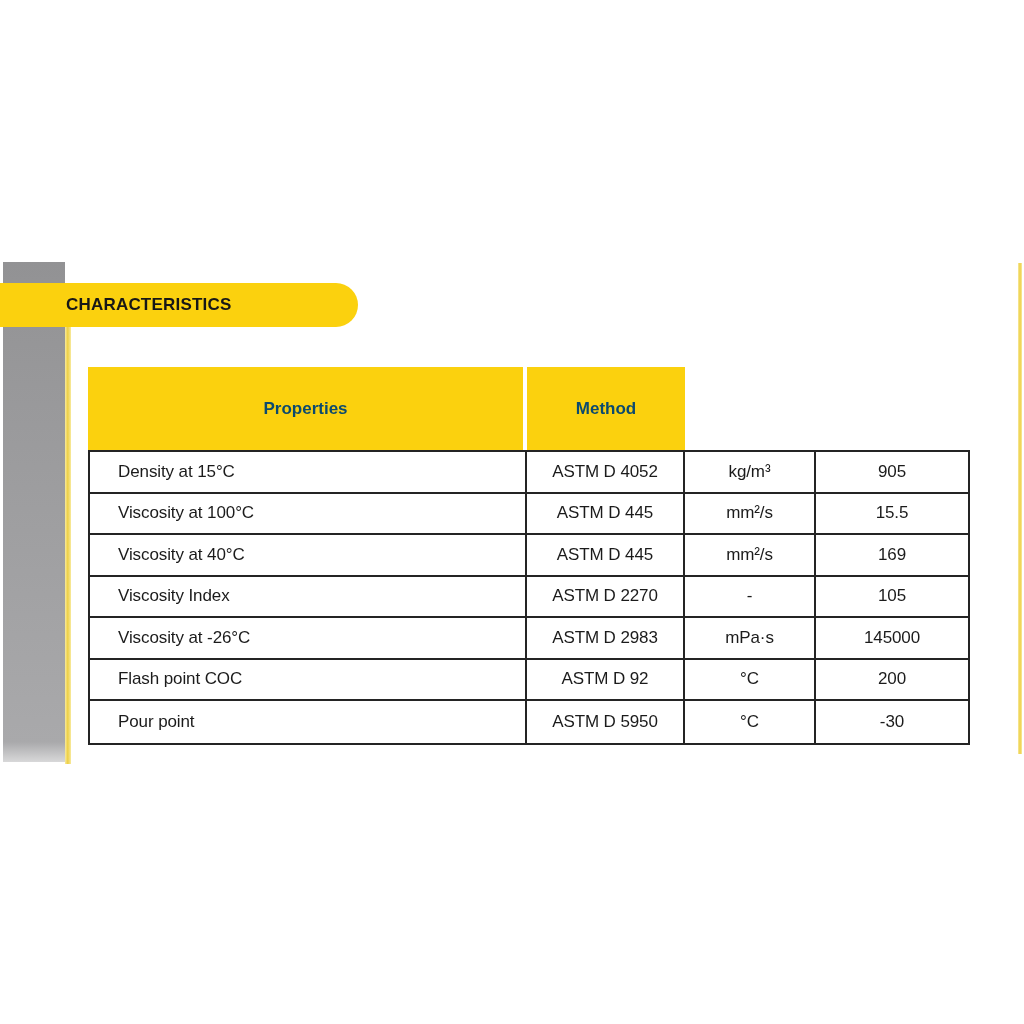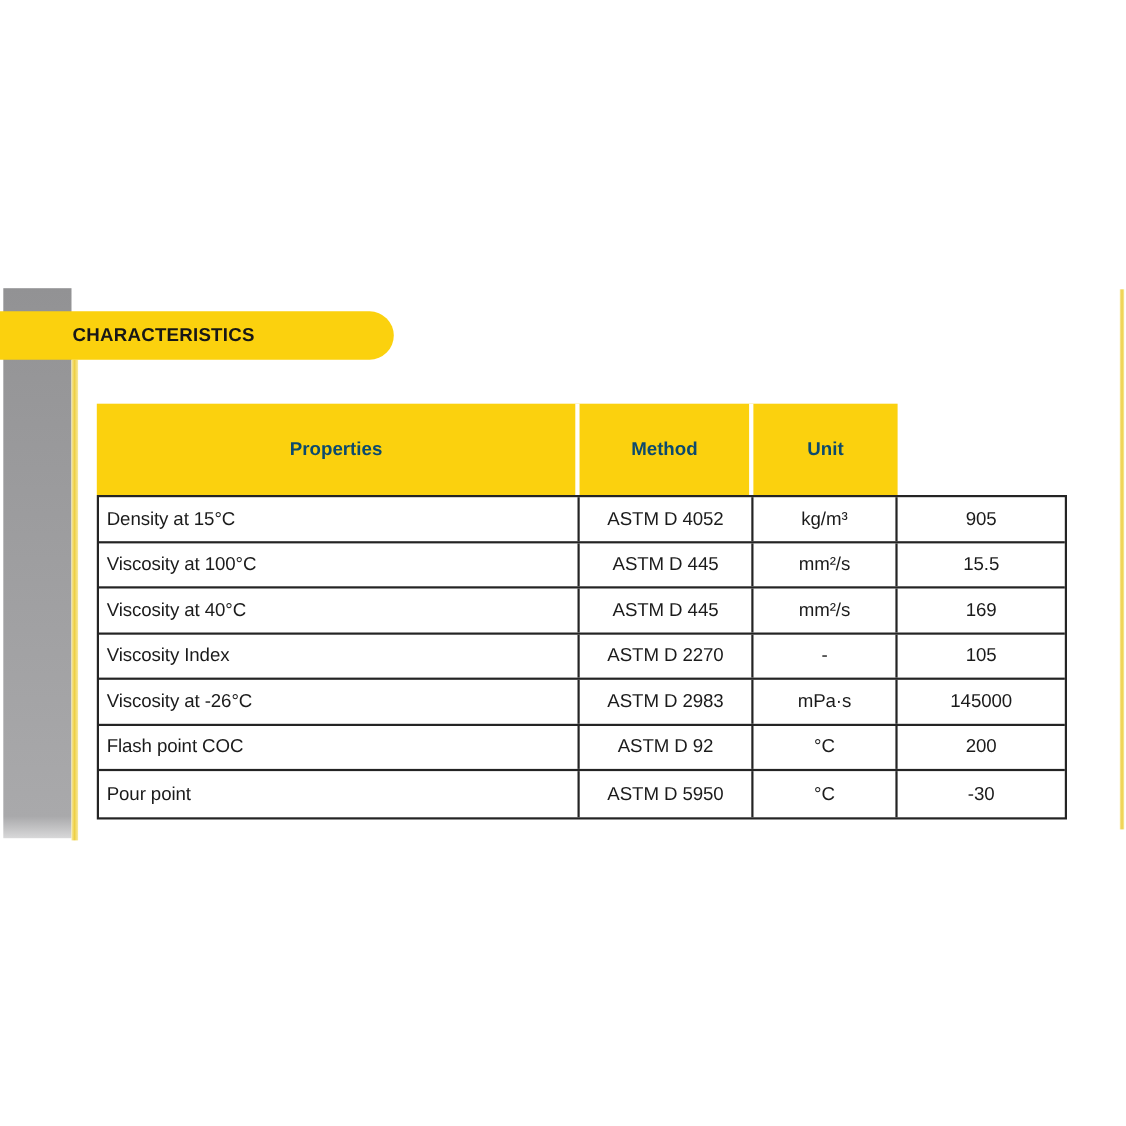--- a/index.html
+++ b/index.html
@@ -59,40 +59,39 @@
     height:41.5px;
     box-sizing:border-box;
   }
   .tr:not(:last-child){border-bottom:2px solid var(--border,#242424);}
   .td{
     display:flex;align-items:center;justify-content:center;
     font-size:17px;letter-spacing:-.1px;color:var(--text,#1b1b1b);
     box-sizing:border-box;overflow:hidden;white-space:nowrap;
   }
   .td:not(:last-child){border-right:2px solid var(--border,#242424);}
-  .td.prop{justify-content:flex-start;padding-left:7px;}
+  .td.prop{justify-content:flex-start;padding-left:7px;margin-left:21px;}
 </style>
 </head>
 <body>
 
 <div class="canvas" style="--yellow: #fbd10e; --accent-line: #edcf45; --gray-top: #929294; --gray-bottom: #a9a9ab; --border: #242424; --text: #1b1b1b;">
 
   <div class="gray-bar"></div>
   <div class="left-accent"></div>
   <div class="right-accent"></div>
 
   <div class="pill">
     <span class="title">CHARACTERISTICS</span>
   </div>
 
   <div class="table-wrap">
     <div class="thead">
       <div class="th">Properties</div>
       <div class="th">Method</div>
-      <div class="th">Unit</div>
     </div>
     <div class="tbody" id="tbody">
         <div class="tr">
           <div class="td prop">Density at 15°C</div>
           <div class="td">ASTM D 4052</div>
           <div class="td">kg/m³</div>
           <div class="td">905</div>
         </div>
         <div class="tr">
           <div class="td prop">Viscosity at 100°C</div>

